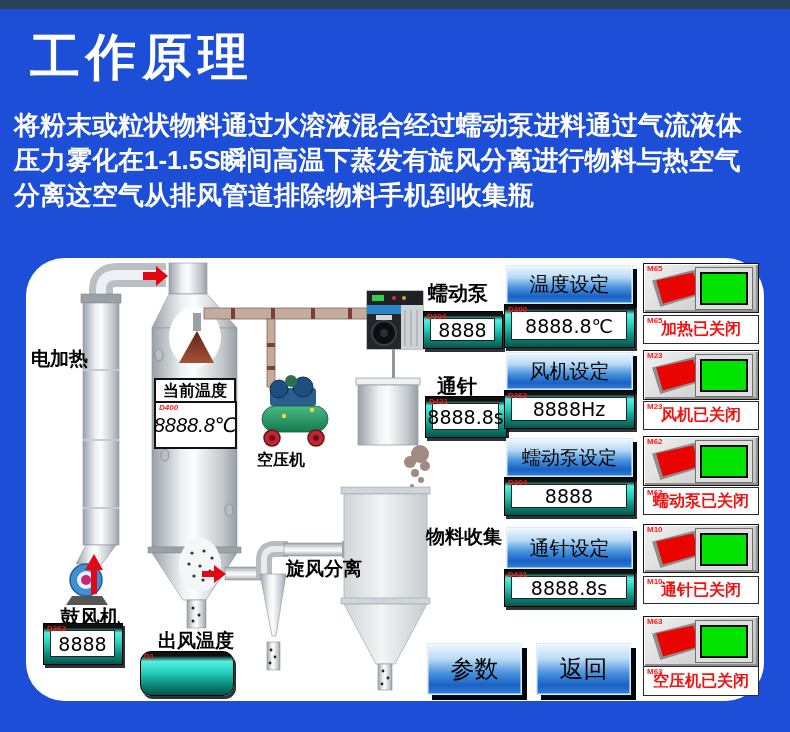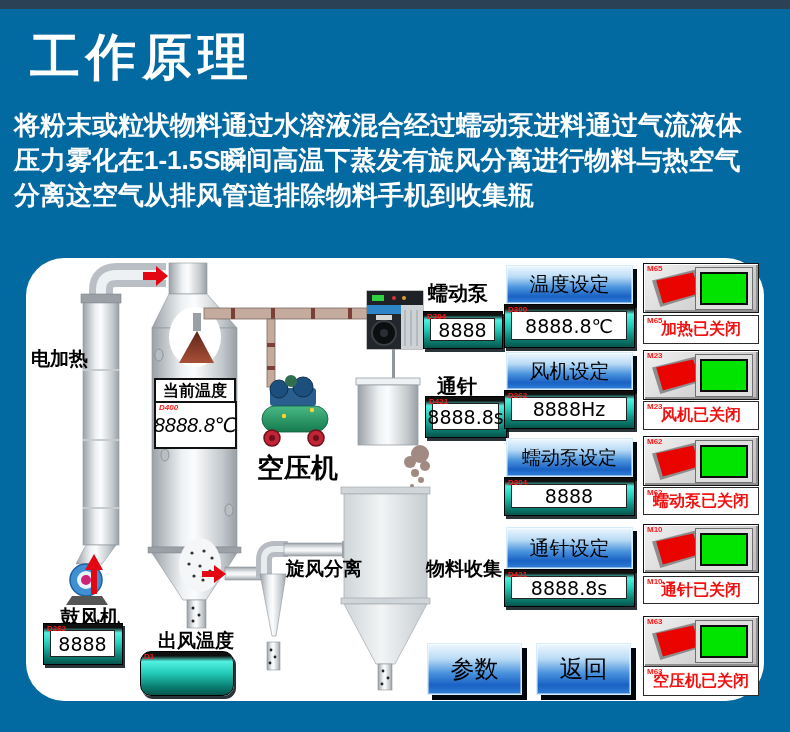--- a/index.html
+++ b/index.html
@@ -1,17 +1,17 @@
 <!DOCTYPE html>
 <html><head>
 <meta charset="utf-8">
 <style>
   html,body{margin:0;padding:0;}
   body{width:790px;height:732px;font-family:"Liberation Sans","DejaVu Sans",sans-serif;}
-  .screen{position:relative;width:790px;height:732px;background:#0369a1;overflow:hidden;}
+  .screen{position:relative;width:790px;height:732px;background:#1d4ed8;overflow:hidden;}
   .topstrip{position:absolute;left:0;top:0;width:790px;height:9px;background:#2b4156;}
   .title{position:absolute;left:30px;top:24px;color:#fff;font-size:50px;font-weight:bold;letter-spacing:6px;}
   .desc{position:absolute;left:14px;top:108px;width:770px;color:#fff;font-size:26px;font-weight:bold;line-height:35px;}
   .card{position:absolute;left:26px;top:258px;width:738px;height:443px;background:#ffffff;border-radius:38px;}
   .diagram-svg{position:absolute;left:26px;top:258px;width:738px;height:443px;}
   .eqlabel{position:absolute;color:#000;font-weight:bold;white-space:nowrap;}
   
   .cap-box{position:absolute;background:#fff;border:2px solid #111;display:flex;align-items:center;justify-content:center;color:#000;font-weight:bold;}
   .cap-display{position:absolute;background:#fff;border:2px solid #111;display:flex;align-items:center;justify-content:center;color:#000;font-style:italic;}
   
@@ -199,27 +199,27 @@
         <circle cx="362" cy="420" r="1.4" fill="#222"></circle>
         <circle cx="356" cy="426" r="1.4" fill="#222"></circle>
     </g>
 
     <polygon points="117,14 130,14 130,8 142,18 130,28 130,22 117,22" fill="#e30613"></polygon>
     <polygon points="176,313 188,313 188,307 200,316 188,325 188,319 176,319" fill="#e30613"></polygon>
     <polygon points="65,336 65,312 59,312 68,296 77,312 71,312 71,336" fill="#e30613"></polygon>
   </svg>
 
   <div class="eqlabel" style="left:31px;top:346px;font-size:19px;">电加热</div>
-  <div class="eqlabel" style="left:257px;top:450px;font-size:27px;">空压机</div>
+  <div class="eqlabel" style="left:257px;top:450px;font-size:16px;">空压机</div>
   <div class="eqlabel" style="left:428px;top:280px;font-size:20px;">蠕动泵</div>
   <div class="eqlabel" style="left:437px;top:373px;font-size:20px;">通针</div>
   <div class="eqlabel" style="left:60px;top:604px;font-size:20px;">鼓风机</div>
   <div class="eqlabel" style="left:158px;top:628px;font-size:19px;">出风温度</div>
   <div class="eqlabel" style="left:286px;top:556px;font-size:19px;">旋风分离</div>
-  <div class="eqlabel" style="left:426px;top:556px;font-size:19px;">物料收集</div>
+  <div class="eqlabel" style="left:426px;top:524px;font-size:19px;">物料收集</div>
 
   <div class="cap-box" style="left:154px;top:378px;width:78px;height:23px;font-size:16px;">当前温度</div>
   <div class="cap-display" style="left:154px;top:401px;width:79px;height:44px;font-size:20px;">
     <span class="tag">D400</span>
     <span>8888.8℃</span>
   </div>
 
   <div class="lcd" style="left:423px;top:311px;width:78px;height:36px;">
     <span class="tag">D304</span>
     <div class="lcd-screen">8888</div>

